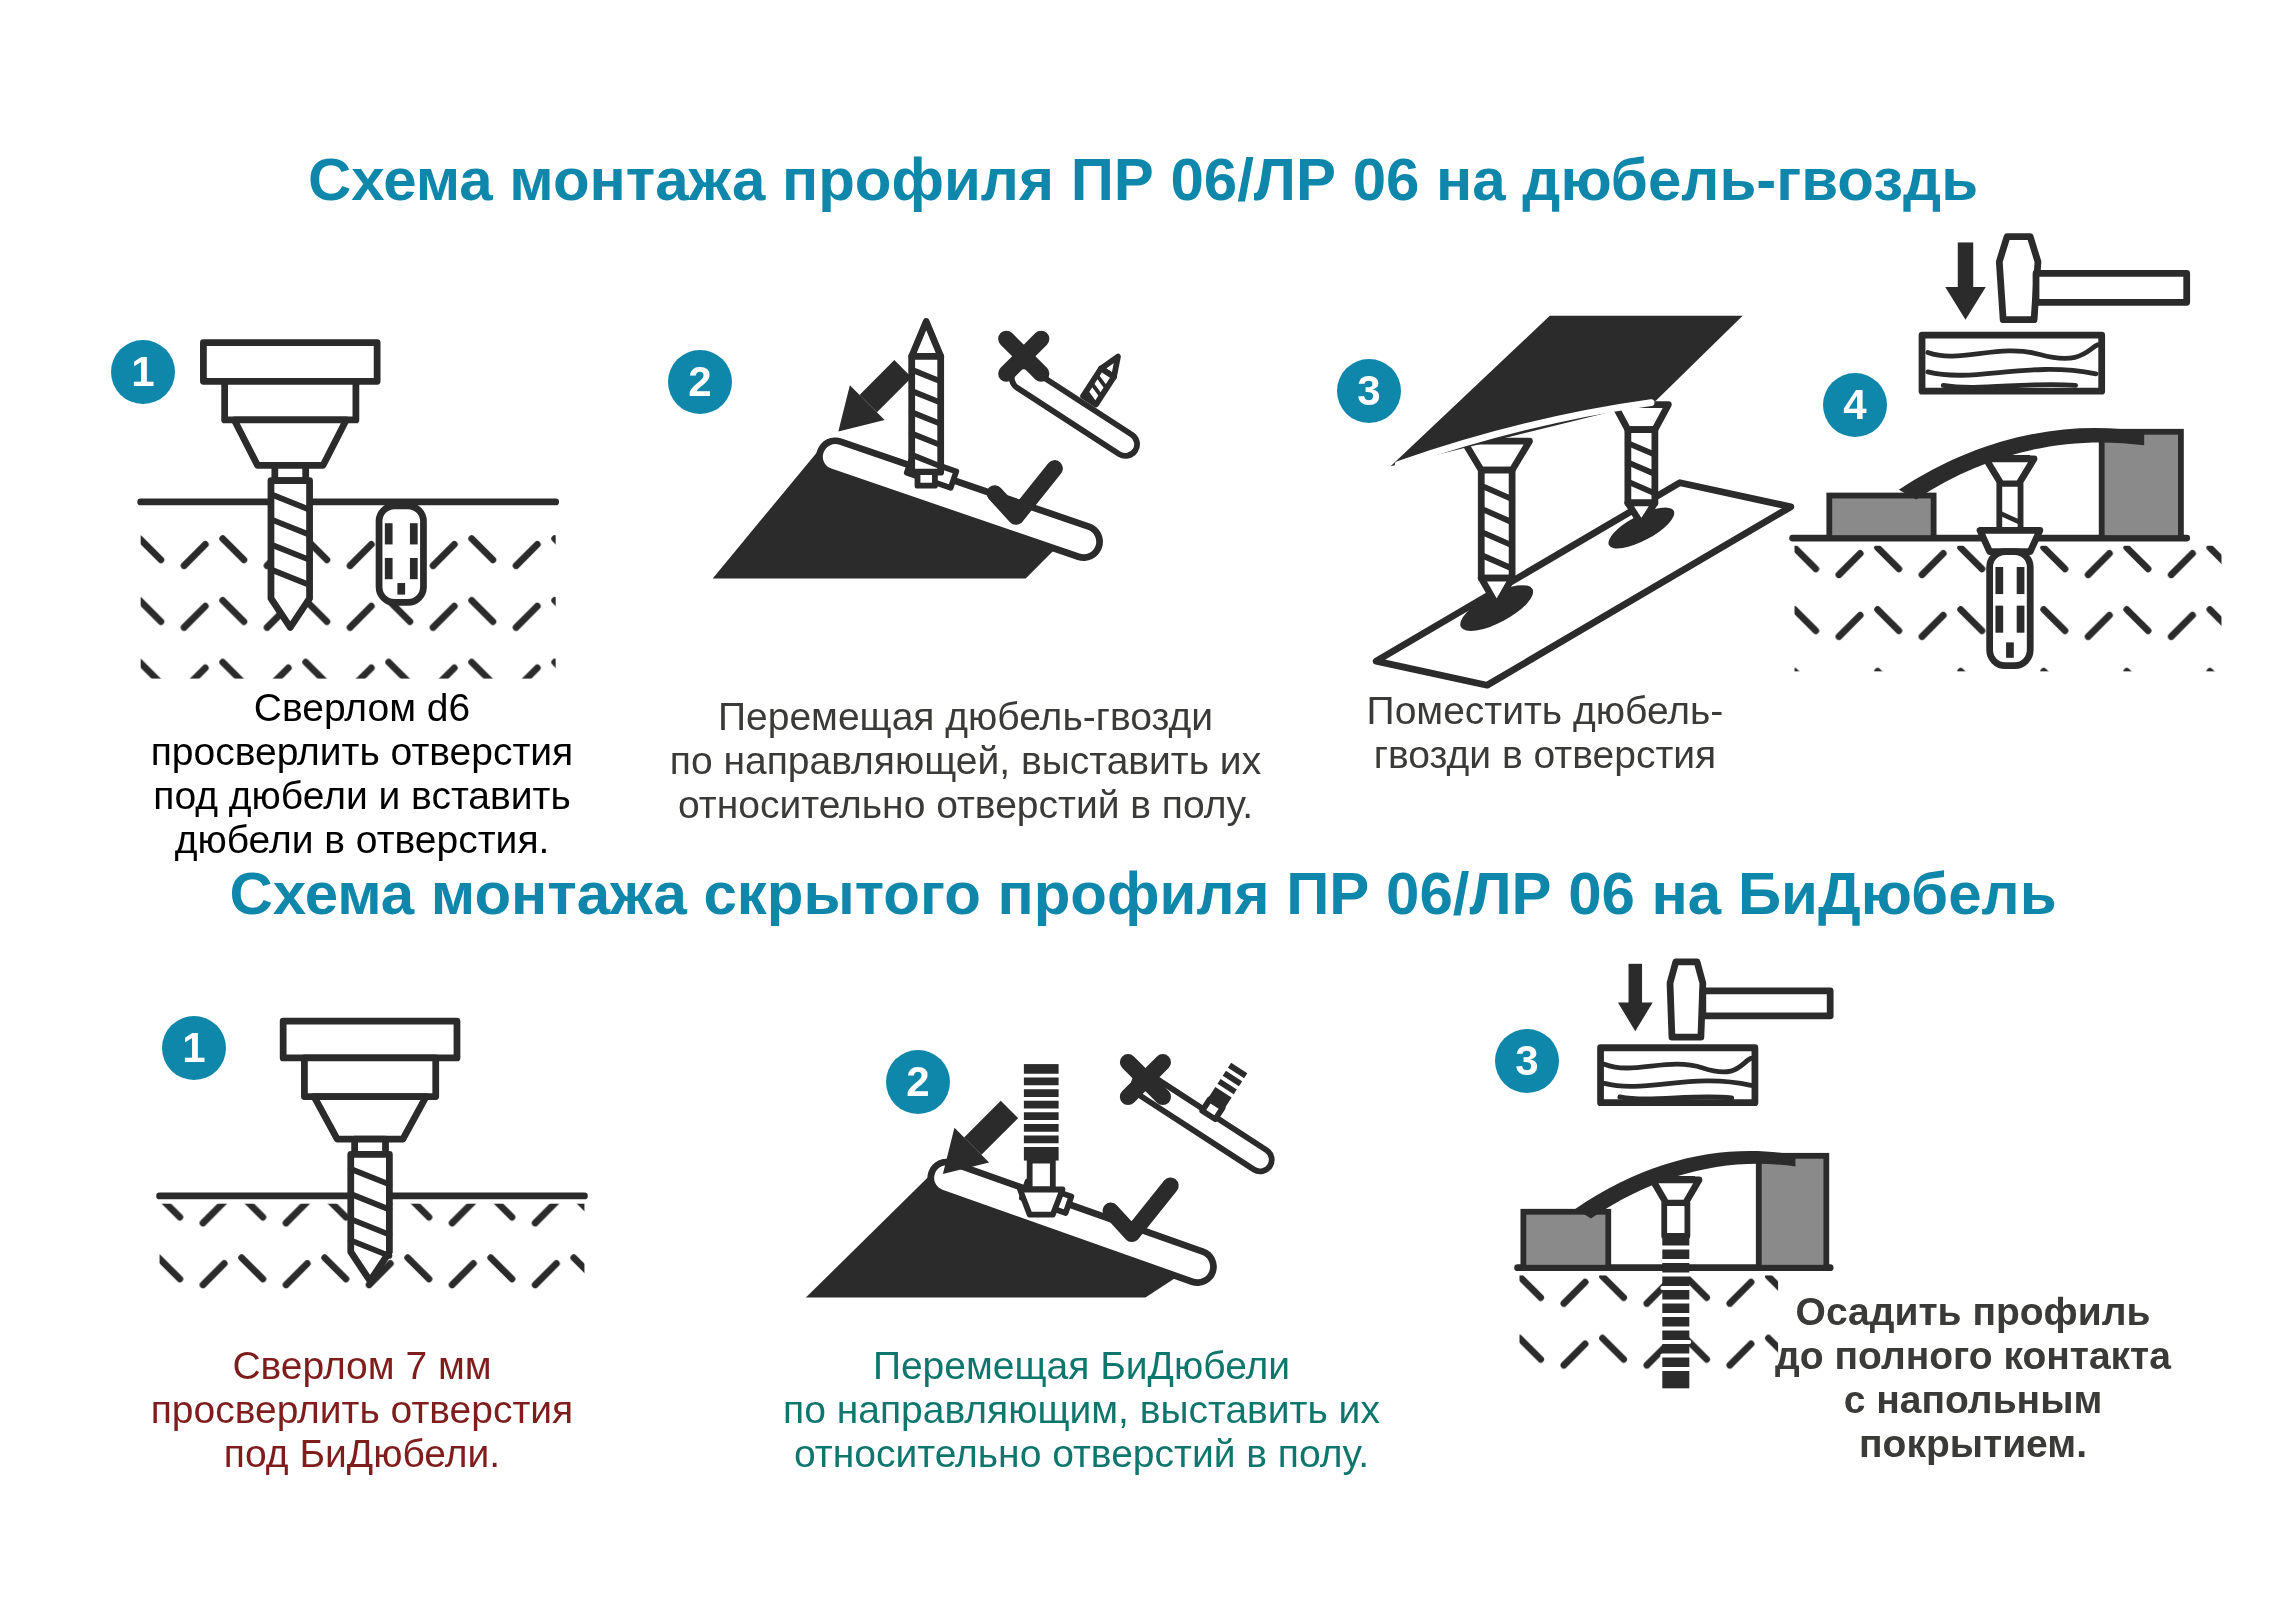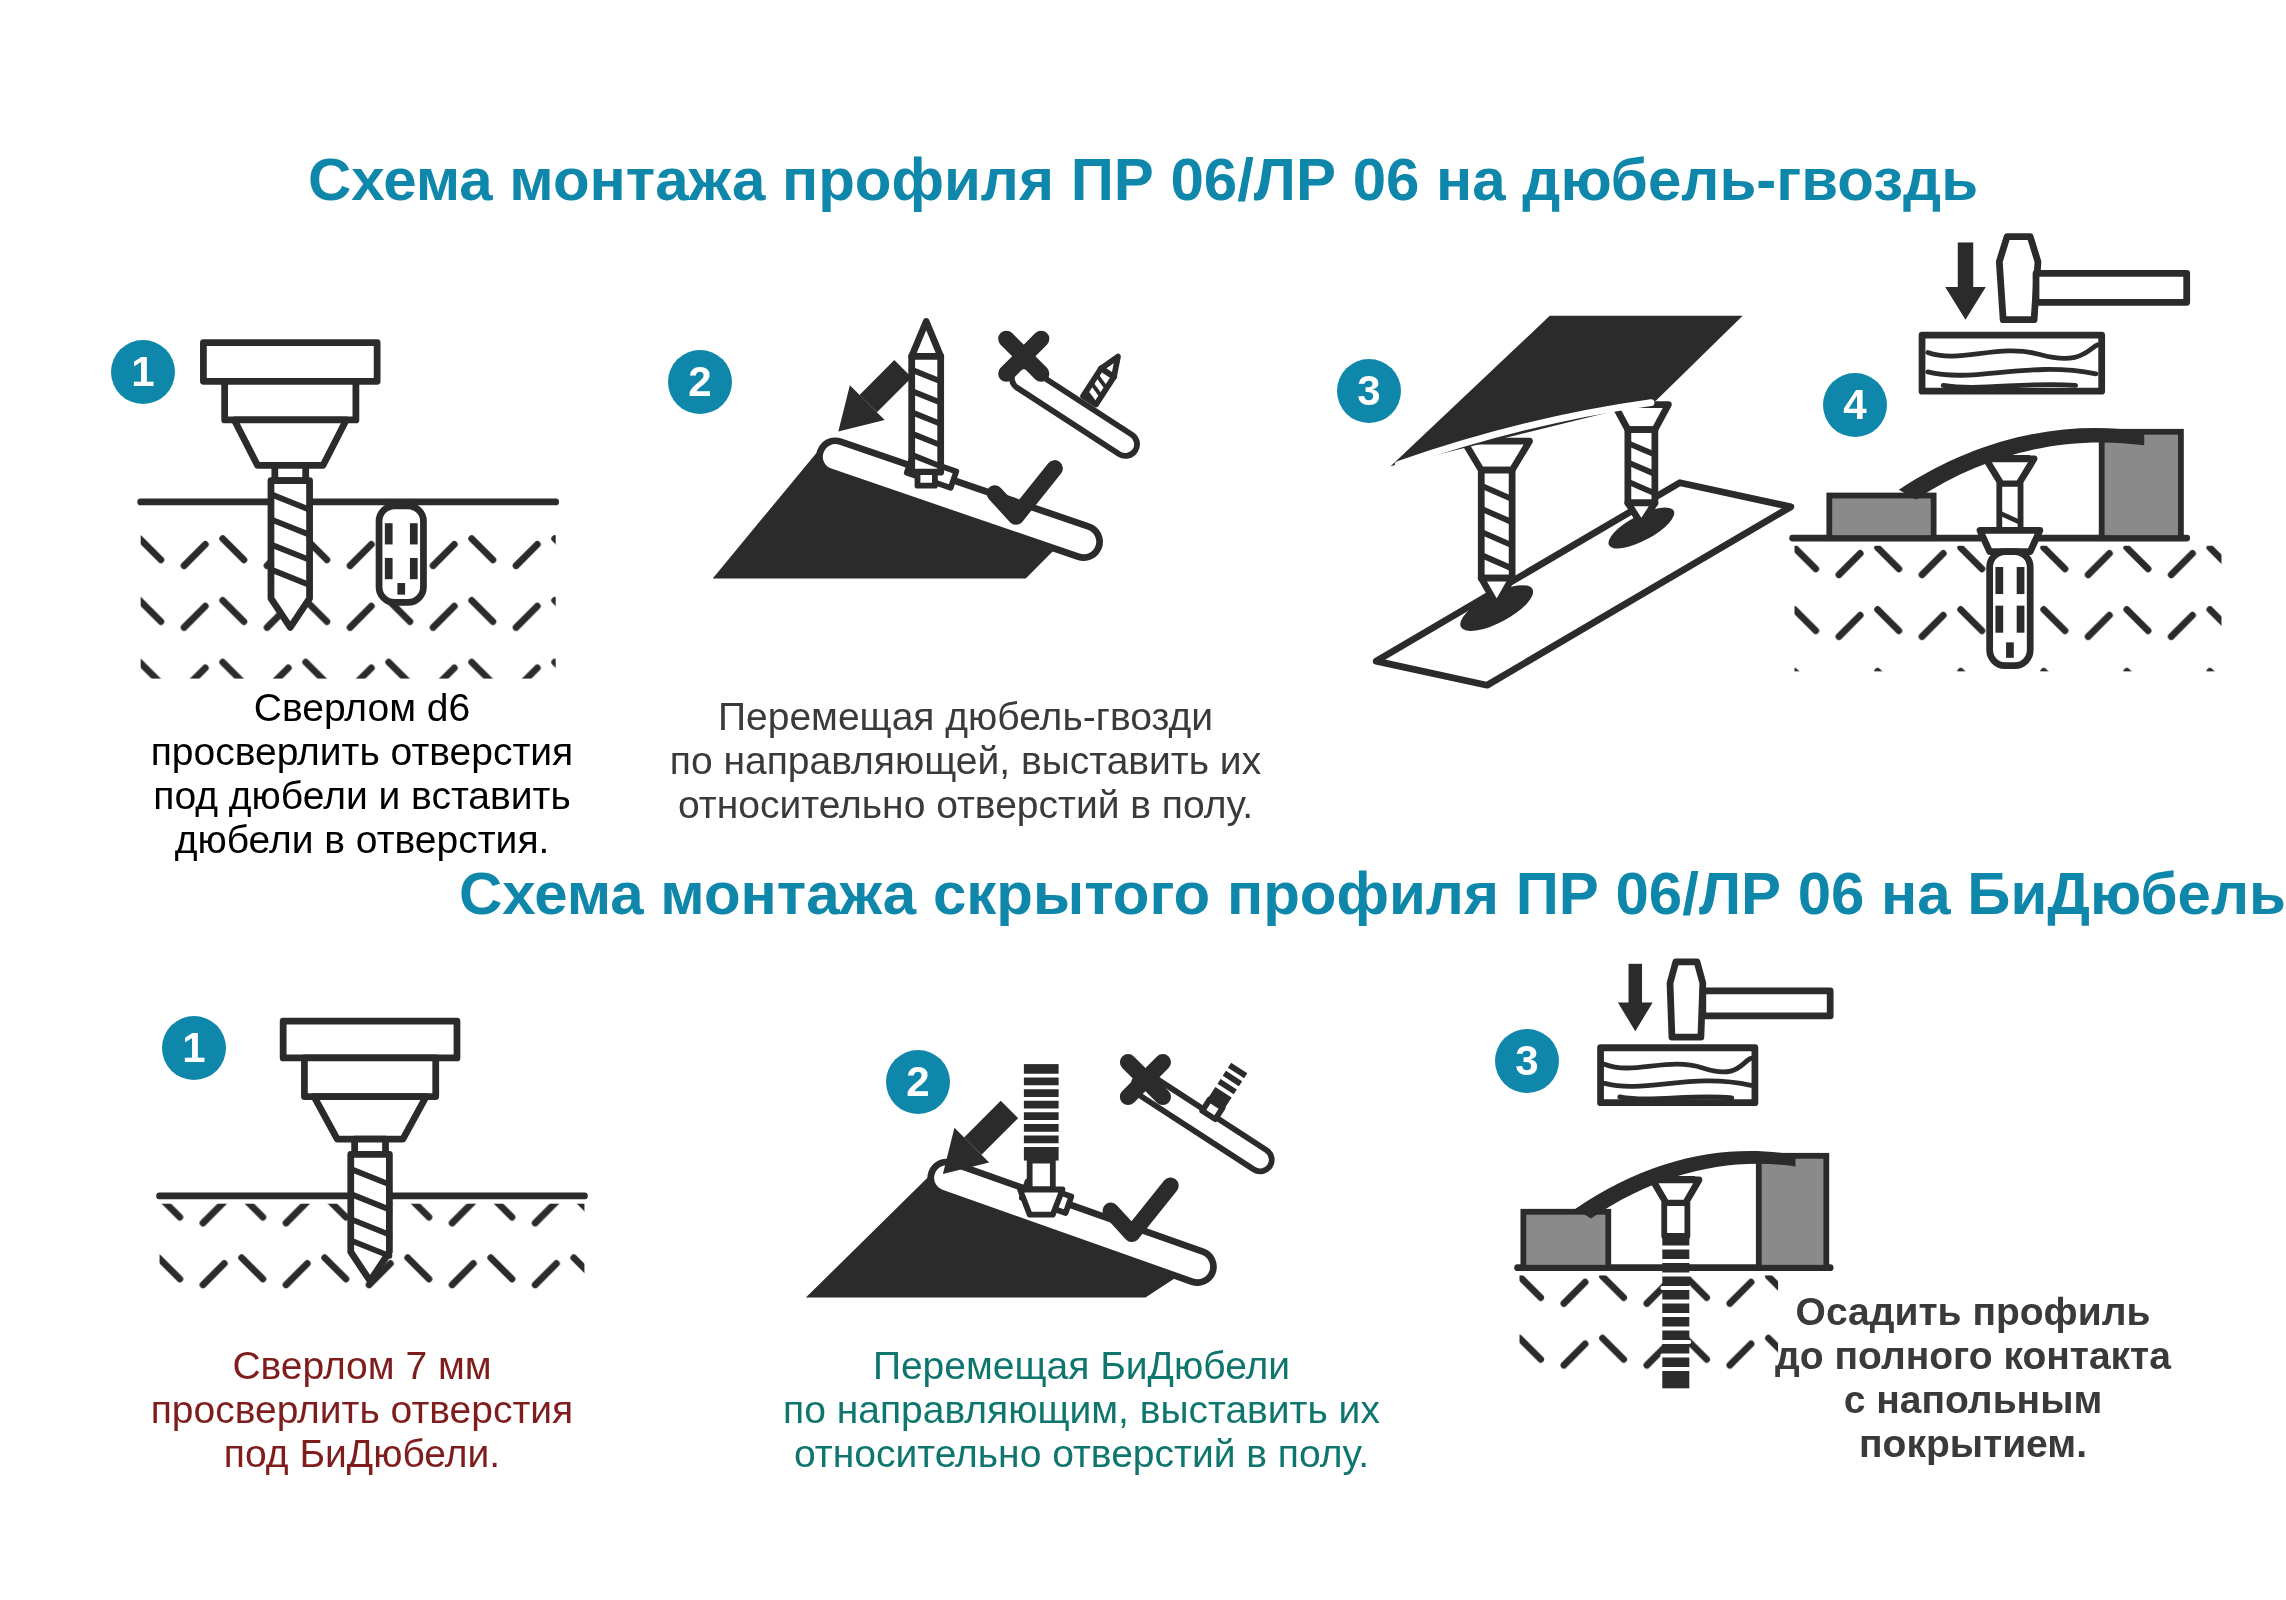--- a/index.html
+++ b/index.html
@@ -132,20 +132,22 @@
       <line class="thread" x1="286" y1="174" x2="314" y2="186"></line>
       <line class="thread" x1="286" y1="194" x2="314" y2="206"></line>
       <line class="thread" x1="286" y1="214" x2="314" y2="226"></line>
       <polygon class="out" points="286,236 314,236 300,258"></polygon>
     </g>
     <g>
       <polygon class="solid" points="40,198 205,42 405,42 315,130"></polygon>
       <path d="M 48,196 Q 180,150 310,132" stroke="#ffffff" stroke-width="7" fill="none" stroke-linecap="round"></path>
     </g>
   </svg>
+  <div class="caption" style="left:1323px;top:689px;width:444px;color:#3a3a38;">Поместить дюбель-
+гвозди в отверстия</div>
 
   <div class="badge" style="left:1823px;top:373px;background:#0f87aa;">4</div>
   <svg class="illus" style="left:1781px;top:227px;" width="454" height="454" viewBox="0 0 470 470">
     <defs>
       <pattern id="h4" width="86" height="64" patternUnits="userSpaceOnUse">
         <line x1="14" y1="12" x2="36" y2="34" stroke="#2b2b2b" stroke-width="7" stroke-linecap="round"></line>
         <line x1="60" y1="40" x2="82" y2="18" stroke="#2b2b2b" stroke-width="7" stroke-linecap="round"></line>
       </pattern>
     </defs>
     <rect x="14" y="330" width="442" height="130" fill="url(#h4)"></rect>
@@ -177,21 +179,21 @@
       <rect class="out" x="264" y="48" width="156" height="30"></rect>
     </g>
     <g>
       <rect class="out" x="146" y="112" width="186" height="58"></rect>
       <path class="grain" d="M152,130 C 185,142 225,120 268,132 S 318,126 328,122"></path>
       <path class="grain" d="M152,150 C 200,162 255,138 326,152"></path>
       <path class="grain" d="M168,164 C 205,170 255,160 305,164"></path>
     </g>
   </svg>
 
-  <div class="section-title" style="top:859px;color:#0f87aa;text-align:right;">Схема монтажа скрытого профиля ПР 06/ЛР 06 на БиДюбель</div>
+  <div class="section-title" style="top:859px;color:#0f87aa;">Схема монтажа скрытого профиля ПР 06/ЛР 06 на БиДюбель</div>
 
   <div class="badge" style="left:162px;top:1016px;background:#0f87aa;">1</div>
   <svg class="illus" style="left:145px;top:999px;" width="454" height="309" viewBox="0 0 470 320">
     <defs>
       <pattern id="h5" width="86" height="64" patternUnits="userSpaceOnUse">
         <line x1="14" y1="12" x2="36" y2="34" stroke="#2b2b2b" stroke-width="7" stroke-linecap="round"></line>
         <line x1="60" y1="40" x2="82" y2="18" stroke="#2b2b2b" stroke-width="7" stroke-linecap="round"></line>
       </pattern>
     </defs>
     <rect x="15" y="212" width="440" height="100" fill="url(#h5)"></rect>

